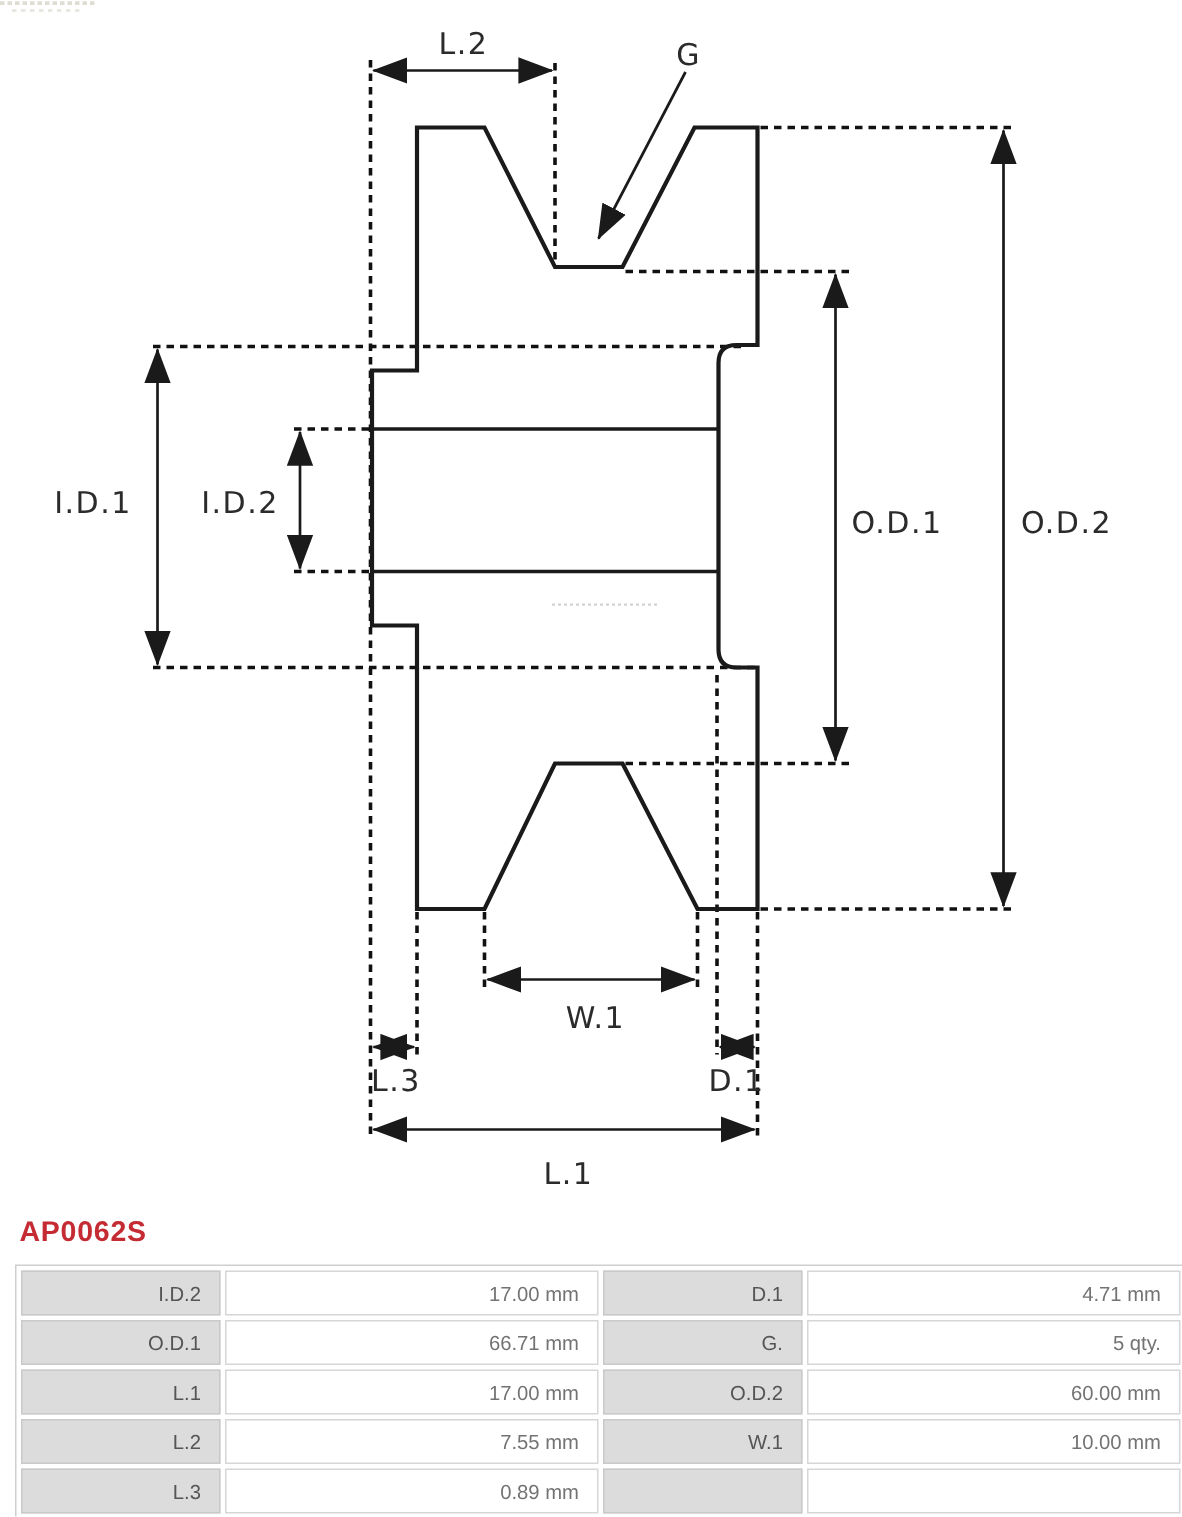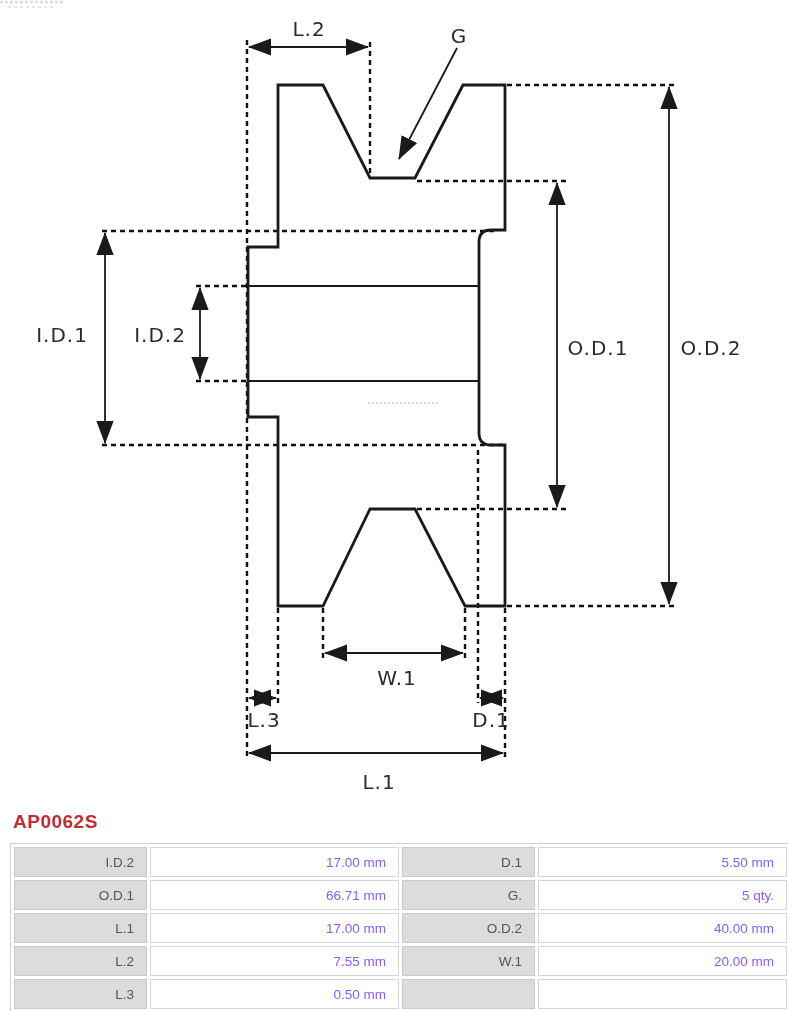--- a/index.html
+++ b/index.html
@@ -26,21 +26,21 @@
     width:764px;
     table-layout:fixed;
   }
   table.spec td{
     height:26px;
     padding:1px 12px;
     font-size:13.5px;
     text-align:right;
     vertical-align:middle;
     border:1px solid #d6d6d6;
-    color:#8b5cf6;
+    color:#737373;
     overflow:hidden;
     white-space:nowrap;
   }
   table.spec td.lbl{
     background:#dcdcdc;
     border-color:#c9c9c9;
     color:#555;
   }
 </style>
 </head>
@@ -122,40 +122,40 @@
     <col style="width:133px">
       <col style="width:249px">
       <col style="width:133px">
       <col style="width:249px">
   </colgroup>
   <tbody>
     <tr>
       <td class="lbl">I.D.2</td>
       <td>17.00 mm</td>
       <td class="lbl">D.1</td>
-      <td>5.50 mm</td>
+      <td>4.71 mm</td>
     </tr>
     <tr>
       <td class="lbl">O.D.1</td>
       <td>66.71 mm</td>
       <td class="lbl">G.</td>
       <td>5 qty.</td>
     </tr>
     <tr>
       <td class="lbl">L.1</td>
       <td>17.00 mm</td>
       <td class="lbl">O.D.2</td>
-      <td>40.00 mm</td>
+      <td>60.00 mm</td>
     </tr>
     <tr>
       <td class="lbl">L.2</td>
       <td>7.55 mm</td>
       <td class="lbl">W.1</td>
-      <td>20.00 mm</td>
+      <td>10.00 mm</td>
     </tr>
     <tr>
       <td class="lbl">L.3</td>
-      <td>0.50 mm</td>
+      <td>0.89 mm</td>
       <td class="lbl"></td>
       <td></td>
     </tr>
   </tbody>
 </table>
 
 </body></html>

